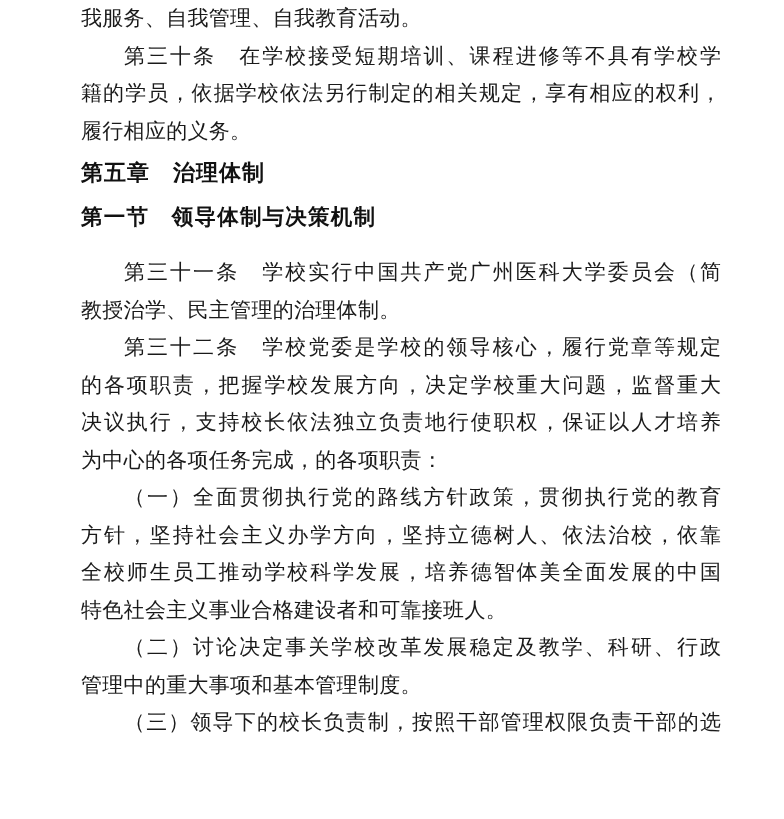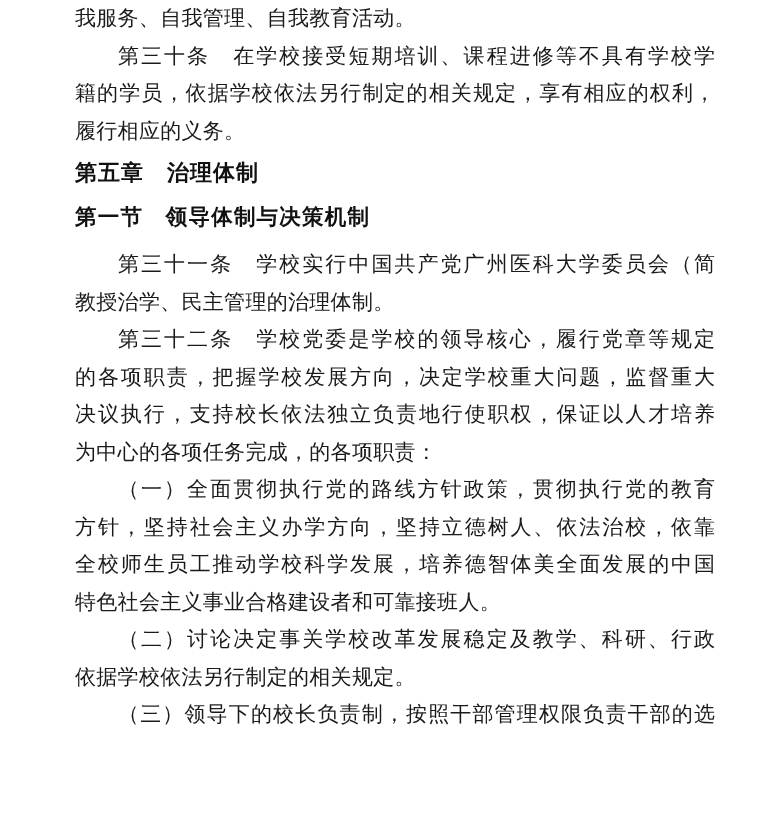--- a/index.html
+++ b/index.html
@@ -11,21 +11,21 @@
     position: relative;
     width: 784px;
     height: 819px;
     background: #ffffff;
     color: #1a1a1a;
     overflow: hidden;
     font-family: "Liberation Serif", "DejaVu Serif", serif;
   }
   .text-col {
     position: absolute;
-    left: 75px;
+    left: 81px;
     top: 0;
     width: 640px;
   }
   .ln {
     font-size: 21px;
     line-height: 37.5px;
     height: 37.5px;
     white-space: nowrap;
     letter-spacing: 0.3px;
   }
@@ -51,21 +51,21 @@
     height: 45px;
     letter-spacing: 1px;
   }
   .section {
     font-size: 21.5px;
     line-height: 45px;
     height: 45px;
     letter-spacing: 1.2px;
   }
   .block2 {
-    margin-top: 6px;
+    margin-top: 14px;
   }
 </style>
 </head>
 <body>
 
 <div class="page">
   <div class="text-col">
 
     <div class="ln">我服务、自我管理、自我教育活动。</div>
     <div class="ln j ind">第三十条　在学校接受短期培训、课程进修等不具有学校学</div>
@@ -80,18 +80,18 @@
       <div class="ln">教授治学、民主管理的治理体制。</div>
       <div class="ln j ind">第三十二条　学校党委是学校的领导核心，履行党章等规定</div>
       <div class="ln j">的各项职责，把握学校发展方向，决定学校重大问题，监督重大</div>
       <div class="ln j">决议执行，支持校长依法独立负责地行使职权，保证以人才培养</div>
       <div class="ln">为中心的各项任务完成，的各项职责：</div>
       <div class="ln j ind">（一）全面贯彻执行党的路线方针政策，贯彻执行党的教育</div>
       <div class="ln j">方针，坚持社会主义办学方向，坚持立德树人、依法治校，依靠</div>
       <div class="ln j">全校师生员工推动学校科学发展，培养德智体美全面发展的中国</div>
       <div class="ln">特色社会主义事业合格建设者和可靠接班人。</div>
       <div class="ln j ind">（二）讨论决定事关学校改革发展稳定及教学、科研、行政</div>
-      <div class="ln">依据学校依法另行制定的相关规定。</div>
+      <div class="ln">管理中的重大事项和基本管理制度。</div>
       <div class="ln j ind">（三）领导下的校长负责制，按照干部管理权限负责干部的选</div>
     </div>
 
   </div>
 </div>
 
 </body></html>

